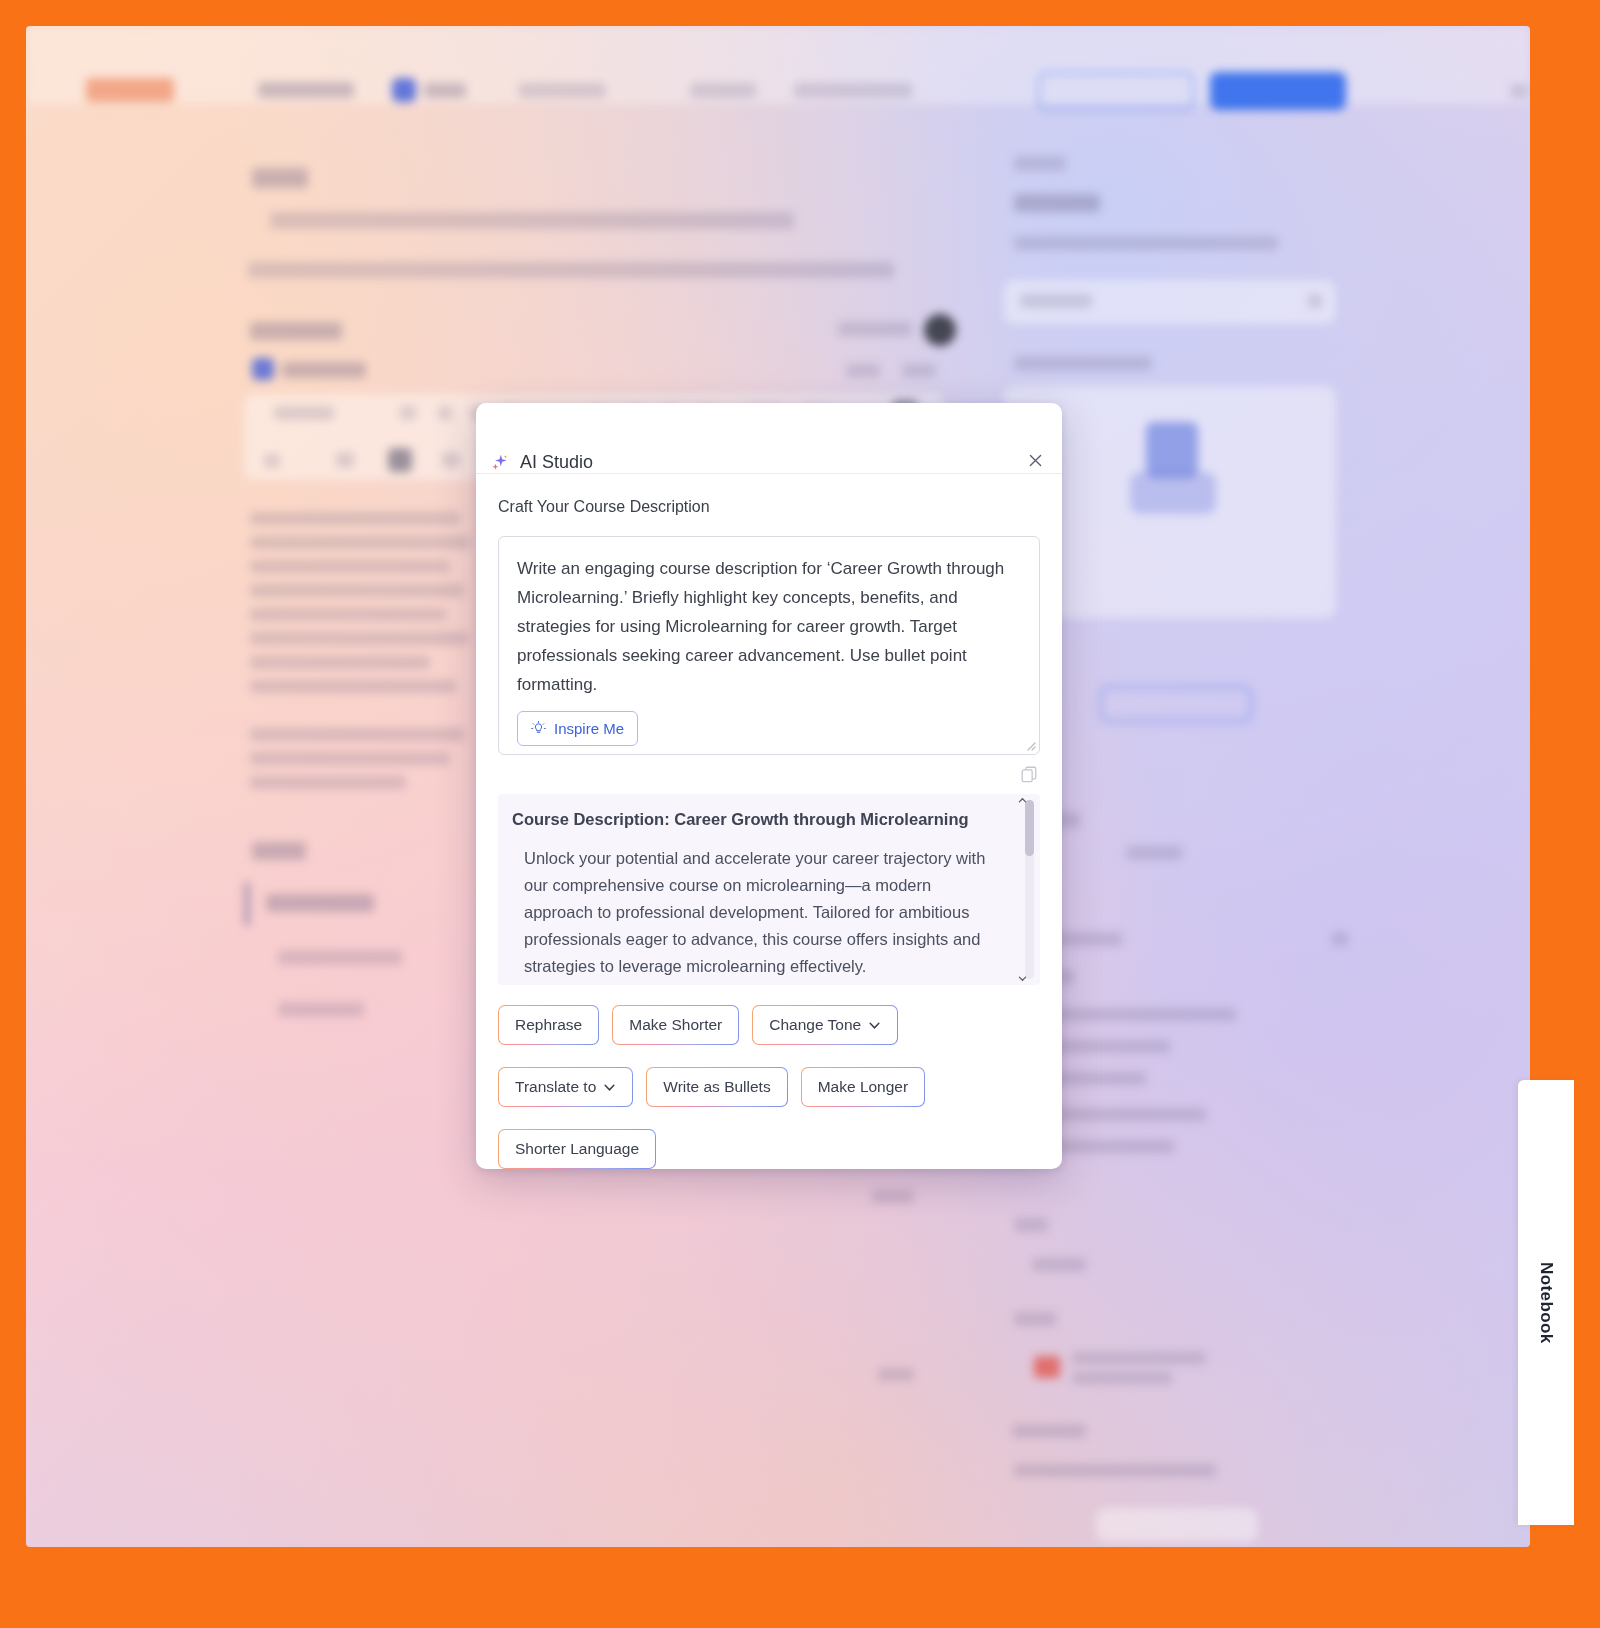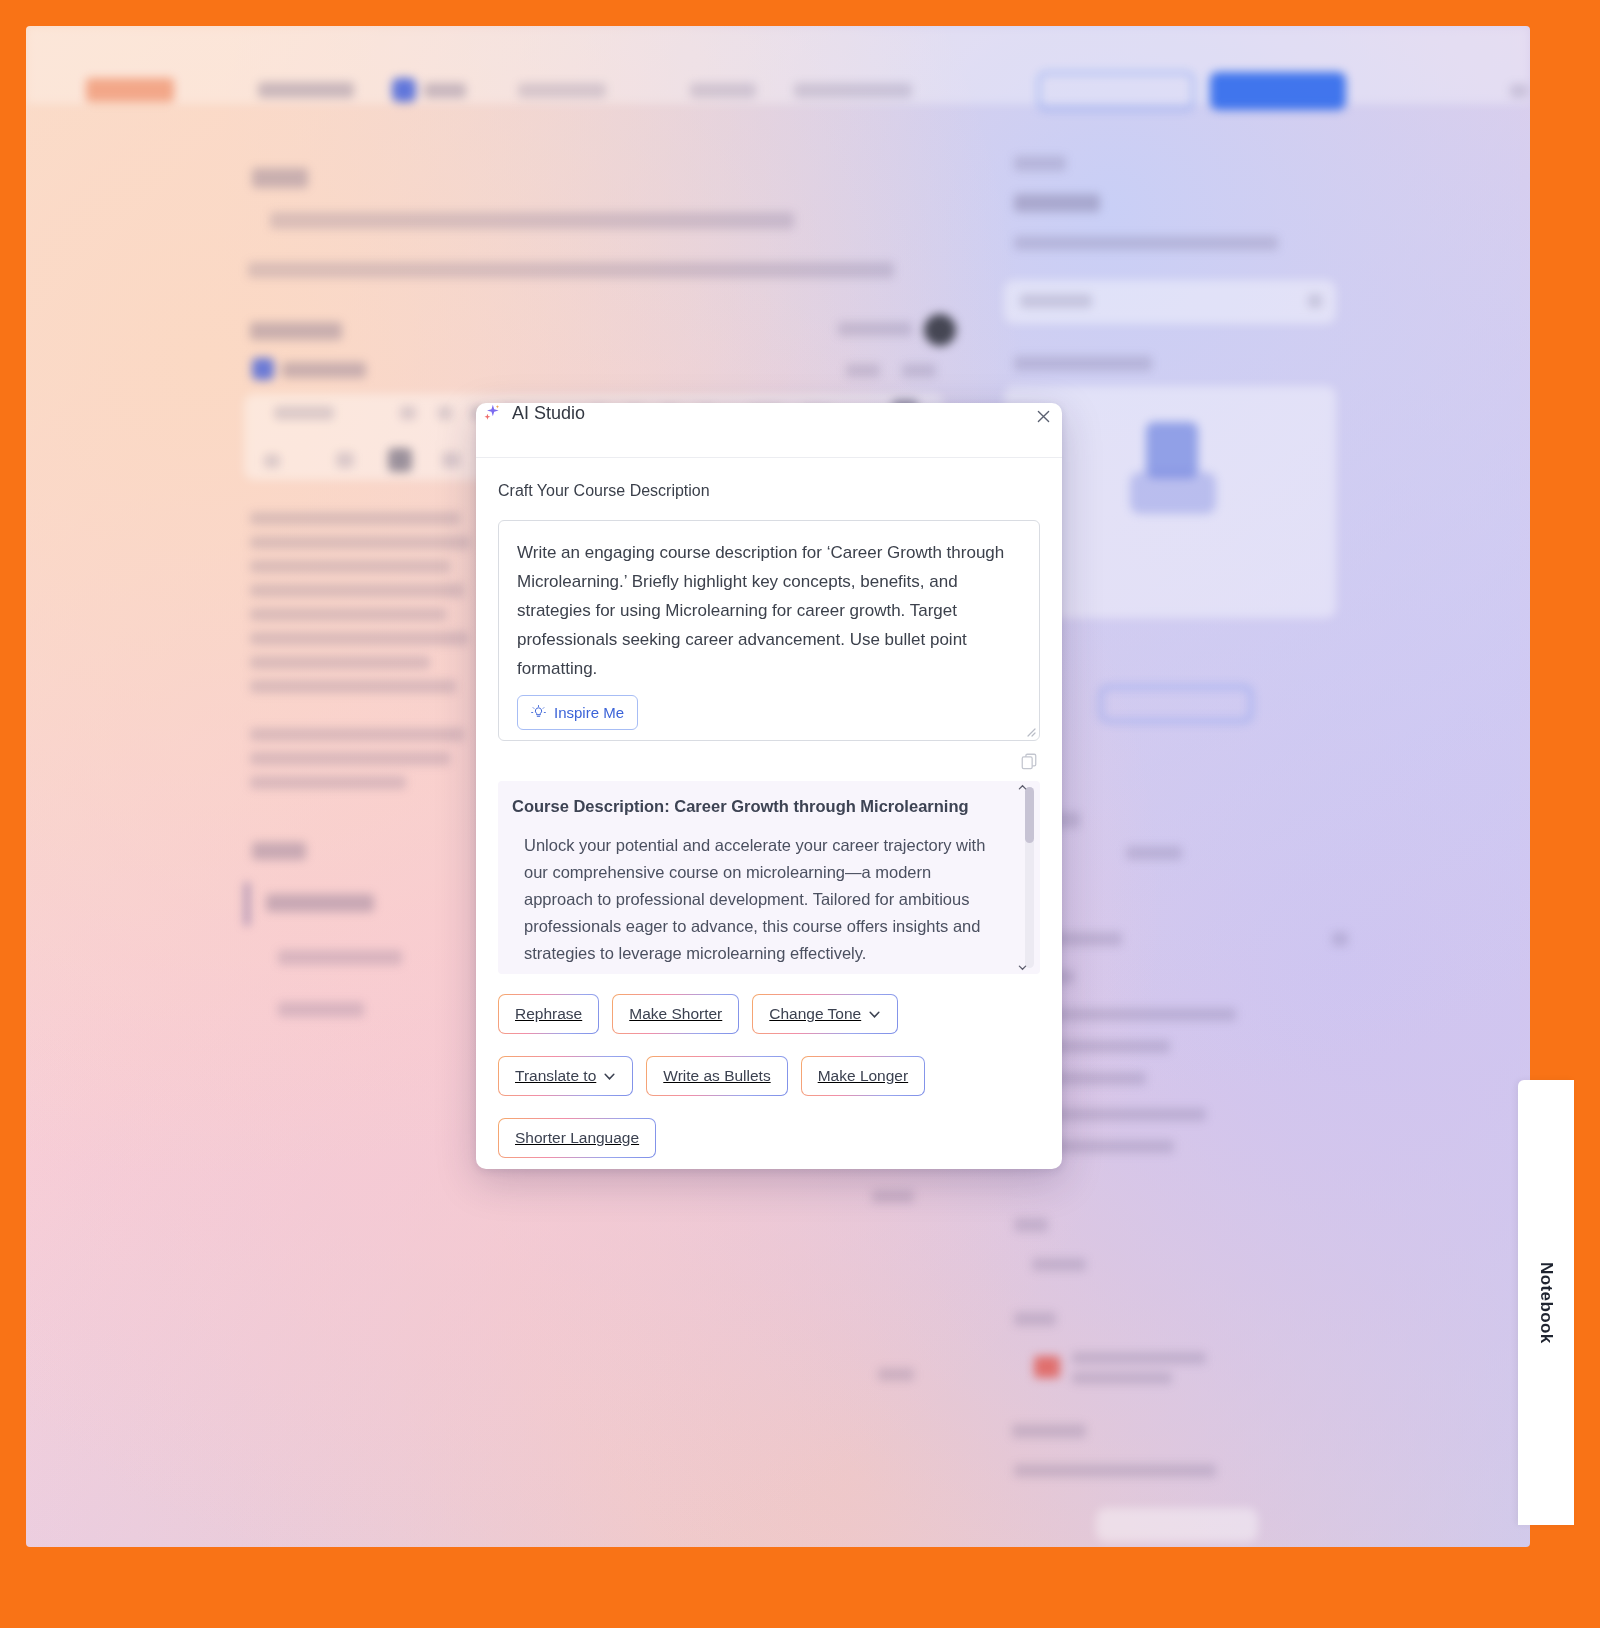--- a/index.html
+++ b/index.html
@@ -63,23 +63,24 @@
     width:586px; height:766px;
     background:#FFFFFF;
     border-radius:10px;
     box-shadow:0 12px 40px rgba(40,30,80,.22), 0 2px 8px rgba(40,30,80,.12);
     display:flex; flex-direction:column;
     overflow:hidden;
     z-index:50;
   }
   .modal-header{
     height:55px; flex:0 0 55px;
-    display:flex; align-items:flex-start;
-    padding:0 6px;
+    display:flex; align-items:flex-end;
+    padding:0 14px;
     border-bottom:1px solid #ECEDF1;
+    margin-top:16px;
   }
   .mh-spark{ width:20px; height:20px; margin-right:10px; flex:0 0 20px; }
   .mh-title{ font-size:18px; color:#323741; }
   .mh-close{
     margin-left:auto; width:26px; height:26px;
     display:flex; align-items:center; justify-content:center;
     cursor:pointer; color:#5A6070;
   }
 
   .modal-body{
@@ -147,21 +148,21 @@
     background:#C7C3D4; border-radius:5px;
   }
   .sb-arrow{
     position:absolute; right:7px; width:9px; height:9px; color:#6B6B7B;
   }
   .sb-arrow.up{ top:-4px; }
   .sb-arrow.down{ bottom:-4px; }
 
   .chips{
     padding-top:20px;
-    display:flex; flex-wrap:wrap; gap:22px 13px;text-decoration:underline;
+    display:flex; flex-wrap:wrap; gap:22px 13px;
   }
   .chip{
     position:relative;
     display:inline-flex; align-items:center; gap:7px;
     padding:10px 16px;
     font-size:15.5px; color:#3B4150;
     background:#FFFFFF;
     border-radius:7px;
     cursor:pointer;
     border:1.6px solid transparent;

